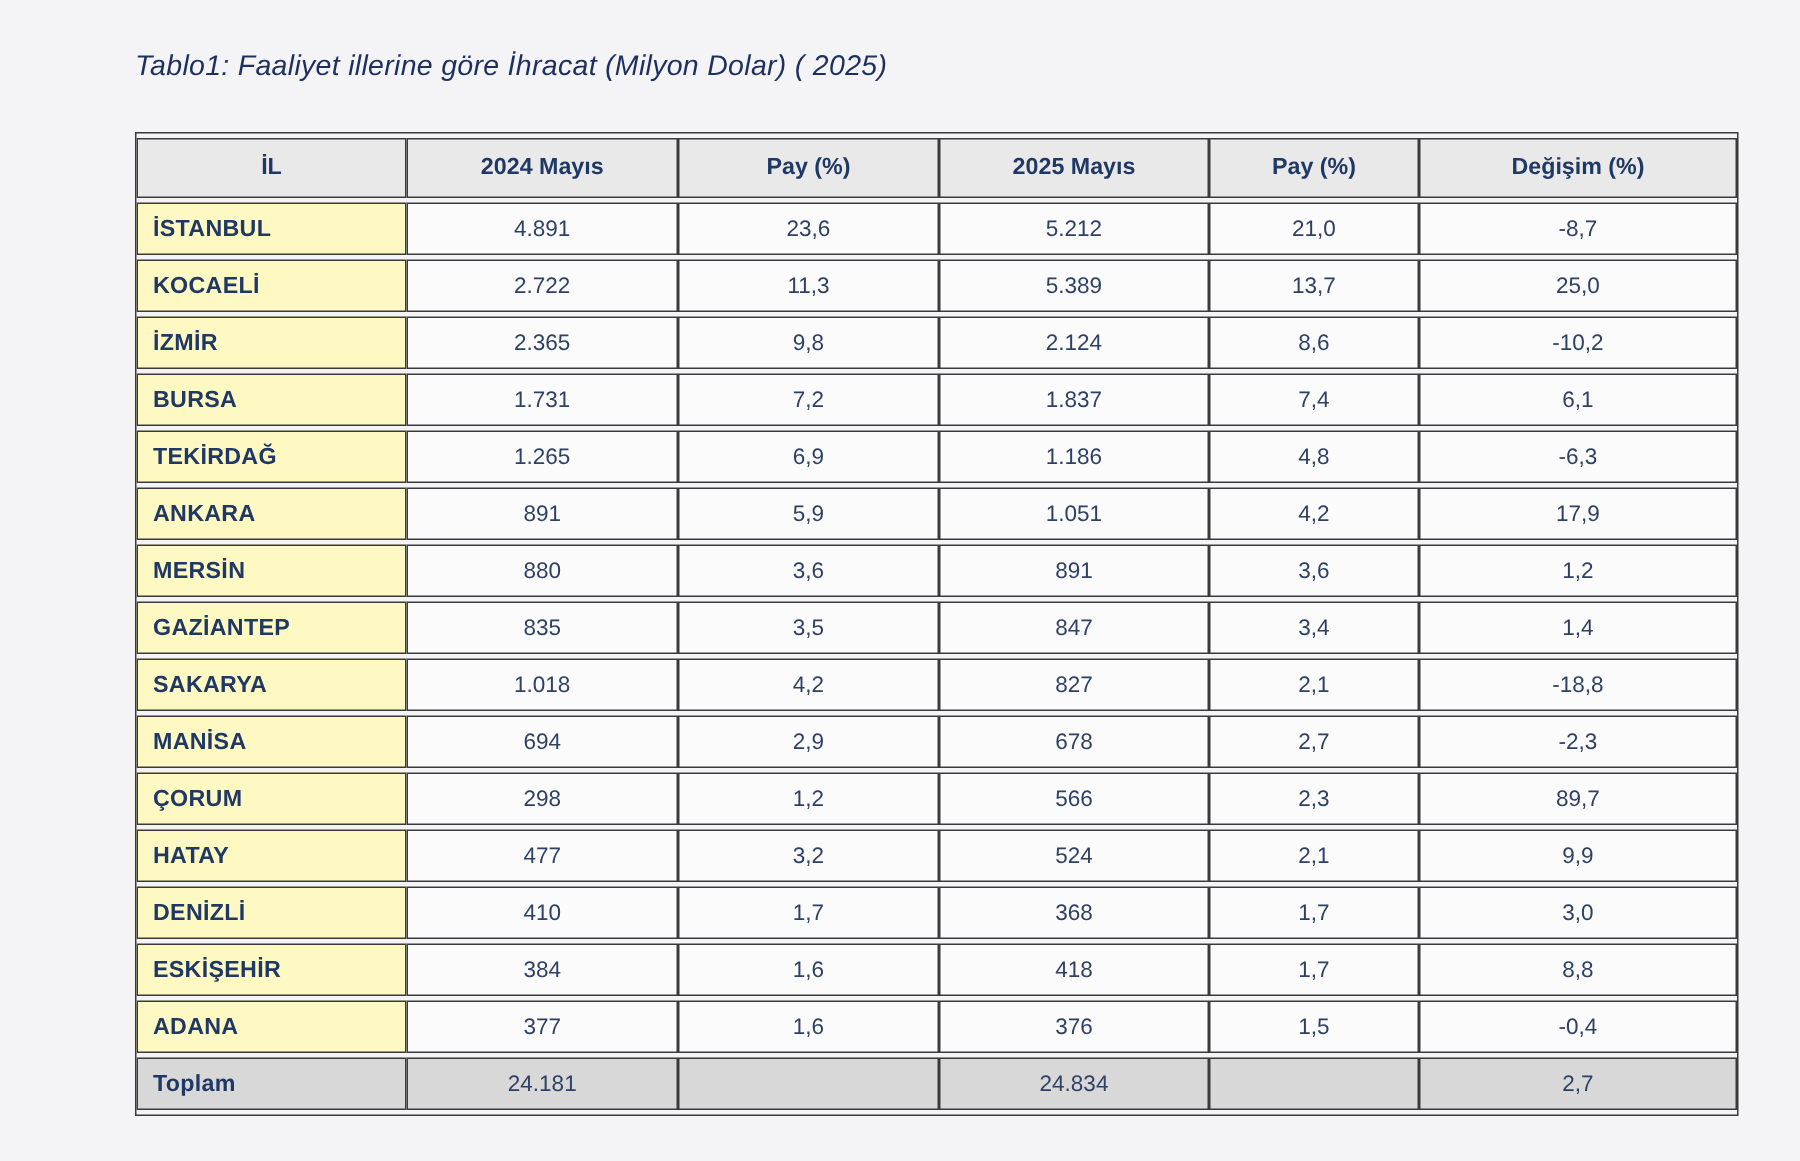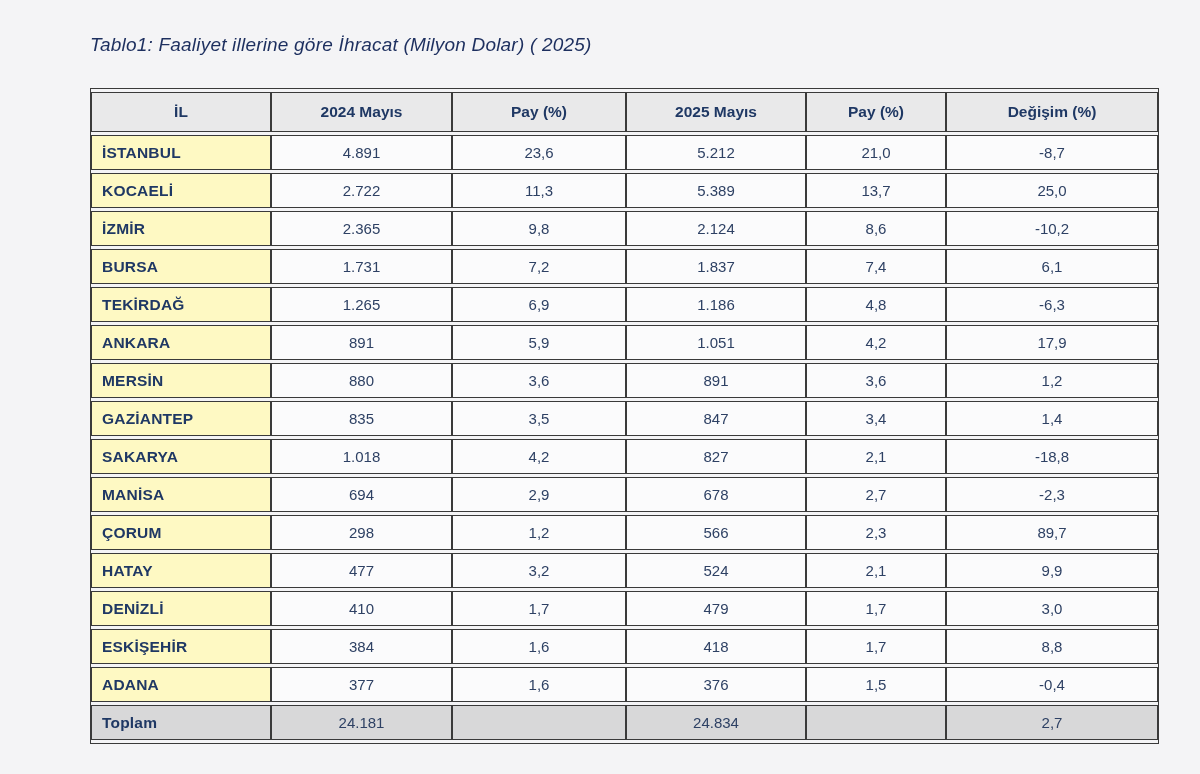--- a/index.html
+++ b/index.html
@@ -197,21 +197,21 @@
           <td class="num">477</td>
           <td class="num">3,2</td>
           <td class="num">524</td>
           <td class="num">2,1</td>
           <td class="num">9,9</td>
         </tr>
         <tr>
           <td class="il">DENİZLİ</td>
           <td class="num">410</td>
           <td class="num">1,7</td>
-          <td class="num">479</td>
+          <td class="num">368</td>
           <td class="num">1,7</td>
           <td class="num">3,0</td>
         </tr>
         <tr>
           <td class="il">ESKİŞEHİR</td>
           <td class="num">384</td>
           <td class="num">1,6</td>
           <td class="num">418</td>
           <td class="num">1,7</td>
           <td class="num">8,8</td>

